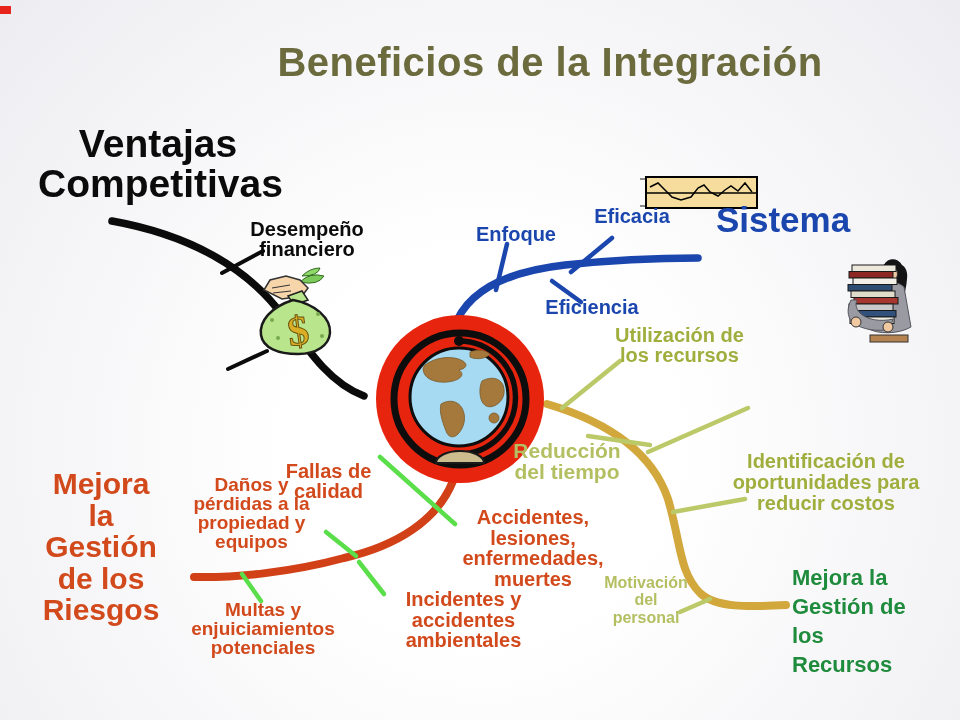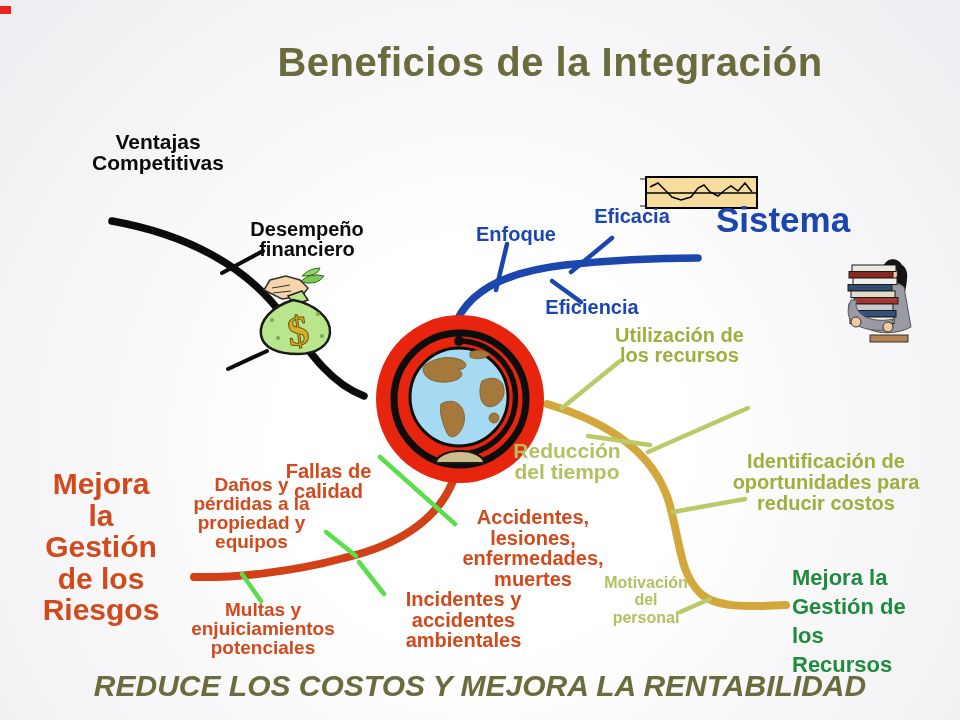--- a/index.html
+++ b/index.html
@@ -8,21 +8,21 @@
     background:radial-gradient(circle at 50% 62%, #ffffff 30%, #ededf1 100%);
     font-family:"Liberation Sans", sans-serif;
   }
   .layer{position:absolute;left:0;top:0;width:960px;height:720px;}
   .lbl{
     position:absolute;font-weight:bold;text-align:center;
     white-space:pre-line;line-height:1.04;
   }
   
   #t-title        {left:170px;top:42px;width:760px;font-size:40px;color:#6b6b3e;letter-spacing:.5px;}
-  #t-ventajas     {left:38px;top:131px;width:240px;font-size:21px;color:#0b0b0b;line-height:1.02;}
+  #t-ventajas     {left:38px;top:124px;width:240px;font-size:39px;color:#0b0b0b;line-height:1.02;}
   #t-desempeno    {left:227px;top:219px;width:160px;font-size:20px;color:#0b0b0b;line-height:1.0;}
   #t-mercados     {left:26px;top:360px;width:220px;font-size:20px;color:#0b0b0b;line-height:1.0;}
   #t-enfoque      {left:466px;top:224px;width:100px;font-size:20px;color:#1b46ae;}
   #t-eficacia     {left:577px;top:206px;width:110px;font-size:20px;color:#1b46ae;}
   #t-sistema      {left:703px;top:202px;width:160px;font-size:35px;color:#1b46ae;}
   #t-eficiencia   {left:532px;top:297px;width:120px;font-size:20px;color:#1b46ae;}
   #t-utilizacion  {left:592px;top:325px;width:175px;font-size:20px;color:#a0ae3e;line-height:1.0;}
   #t-integracion  {left:738px;top:362px;width:180px;font-size:19px;color:#a0ae3e;line-height:1.0;}
   #t-identificacion{left:721px;top:451px;width:210px;font-size:20px;color:#a0ae3e;line-height:1.05;}
   #t-reduccion    {left:492px;top:440px;width:150px;font-size:21px;color:#b4bf62;line-height:1.0;}
@@ -178,14 +178,13 @@
   <div class="lbl" id="t-multas">Multas y
 enjuiciamientos
 potenciales</div>
   <div class="lbl" id="t-accidentes">Accidentes,
 lesiones,
 enfermedades,
 muertes</div>
   <div class="lbl" id="t-incidentes">Incidentes y
 accidentes
 ambientales</div>
-  <div class="lbl" id="t-footer">REDUCE LOS COSTOS Y MEJORA LA RENTABILIDAD</div>
 </div>
 
 </body></html>

